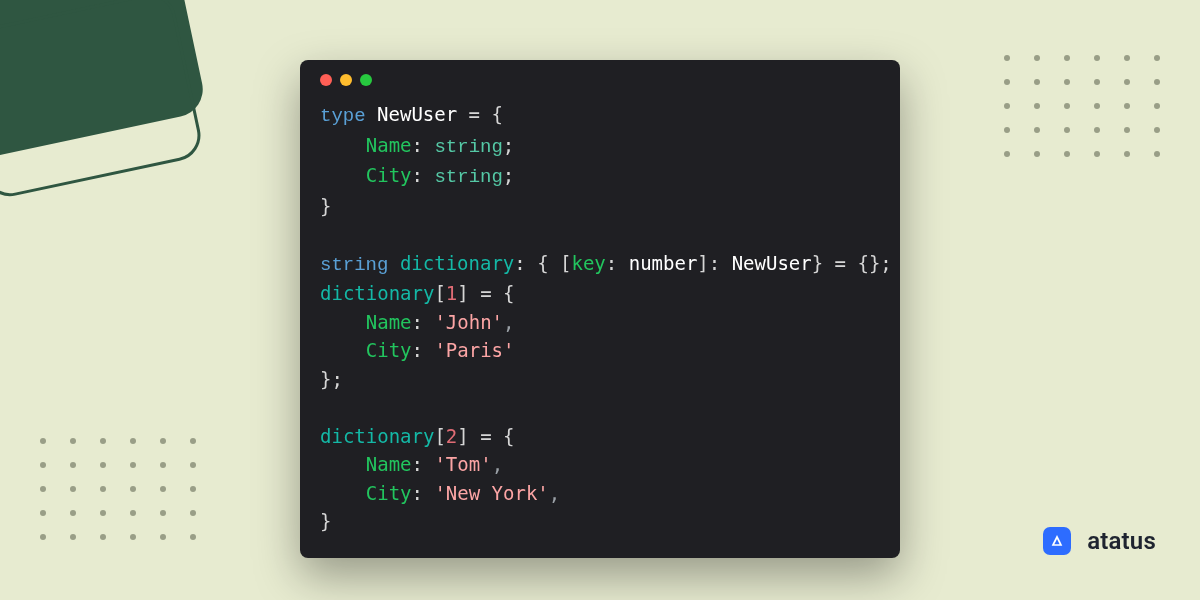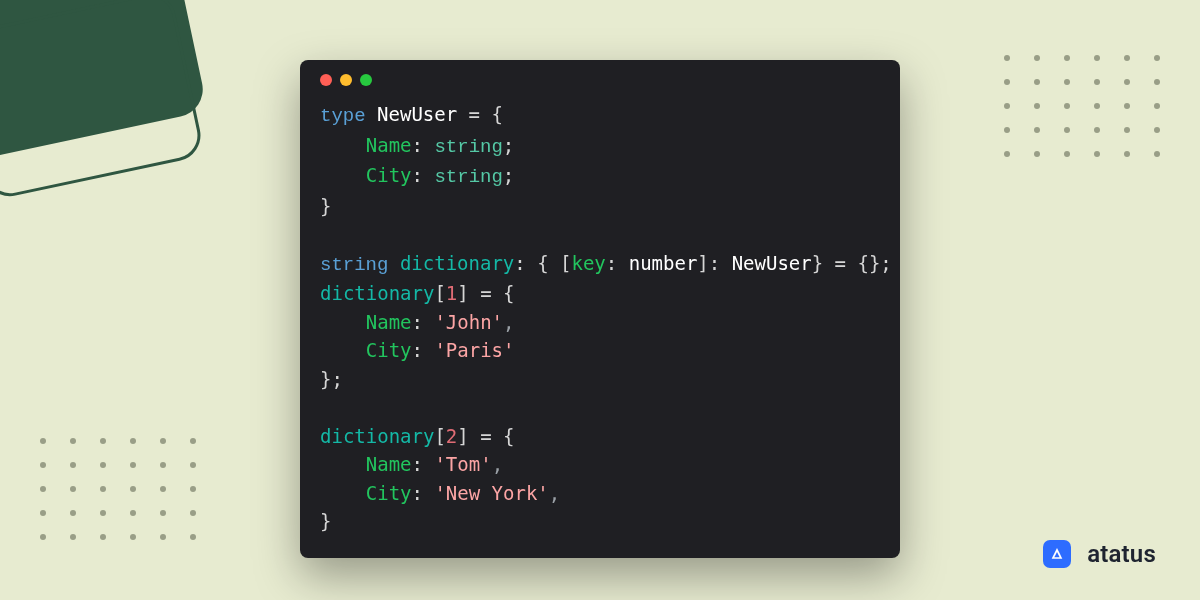--- a/index.html
+++ b/index.html
@@ -97,21 +97,21 @@
   .ptype  { color:#55c9a6;font-family:Liberation Mono, monospace; }   
   .punc   { color:#d6d6d6; }
   .ident  { color:#14b8a6; }
   .num    { color:#e06c75; }
   .str    { color:#fca5a5; }
   .comma  { color:#9aa0a6; }
 
   
   .brand {
     position: absolute;
-    bottom: 32px;
+    bottom: 45px;
     right: 44px;
     display: flex;
     align-items: center;
     gap: 16px;
   }
   .brand .logo {
     width: 28px; height: 28px;
     background: #2d6cff;
     border-radius: 7px;
     display: flex;

